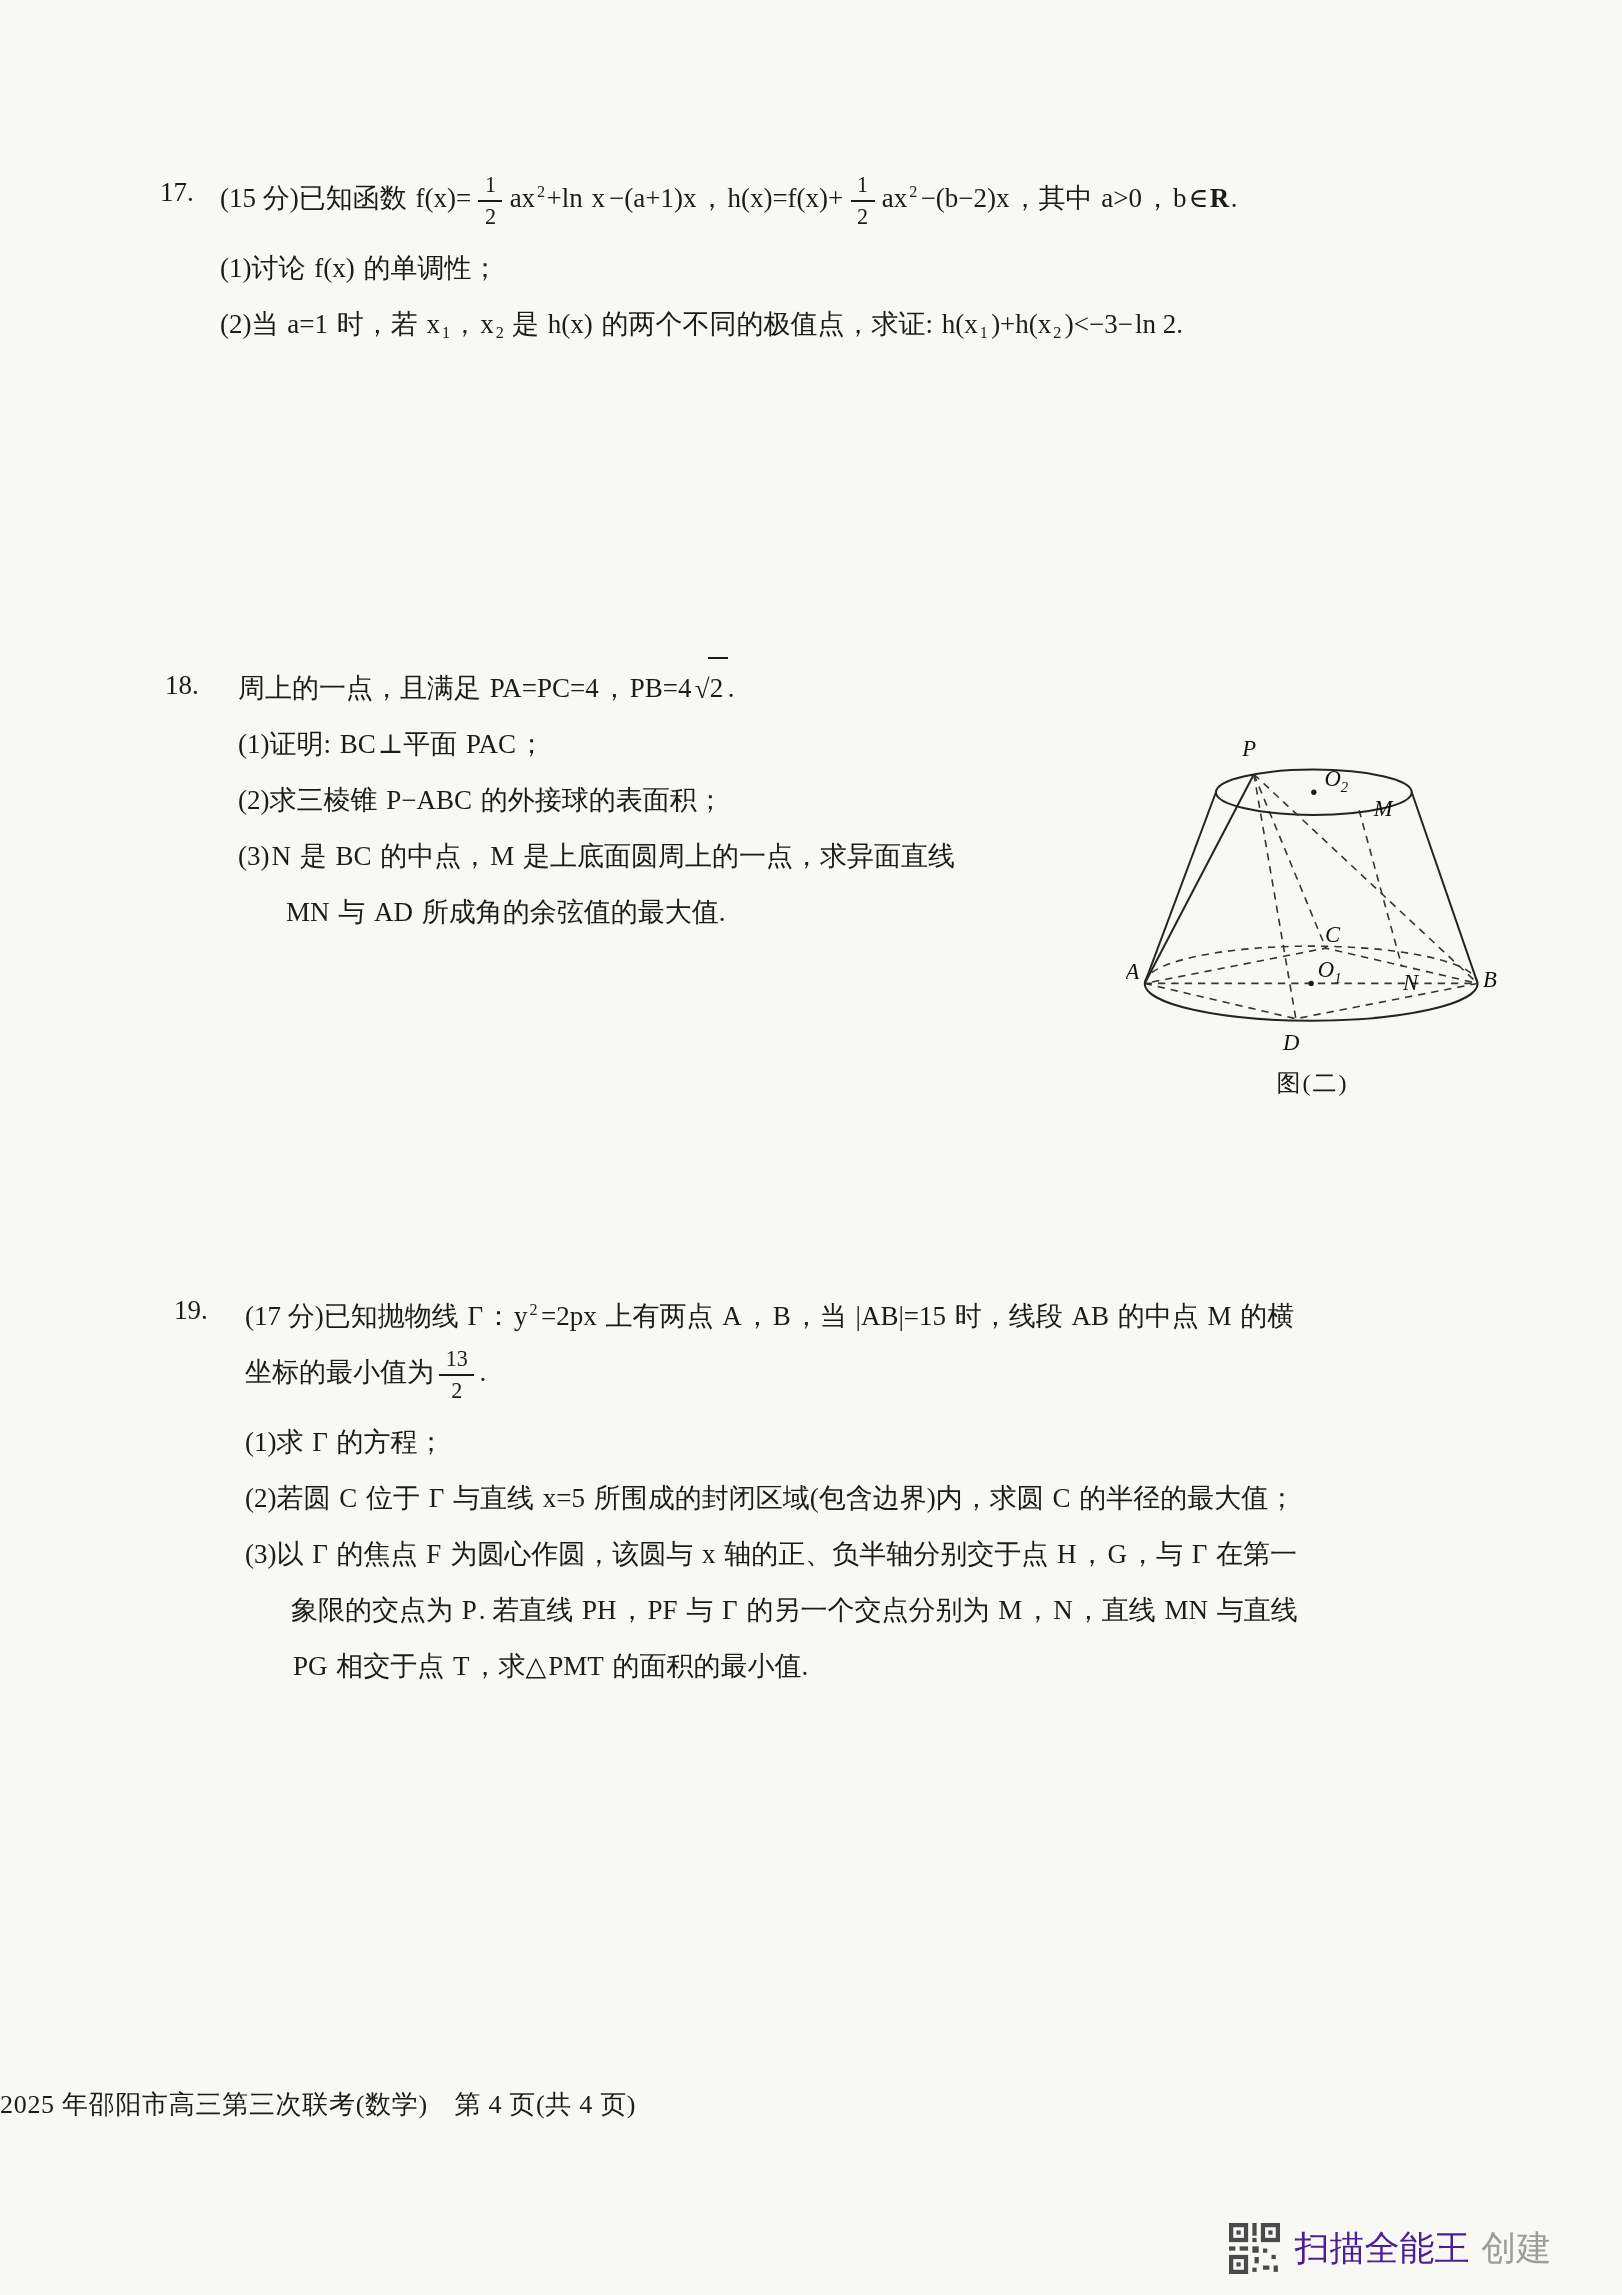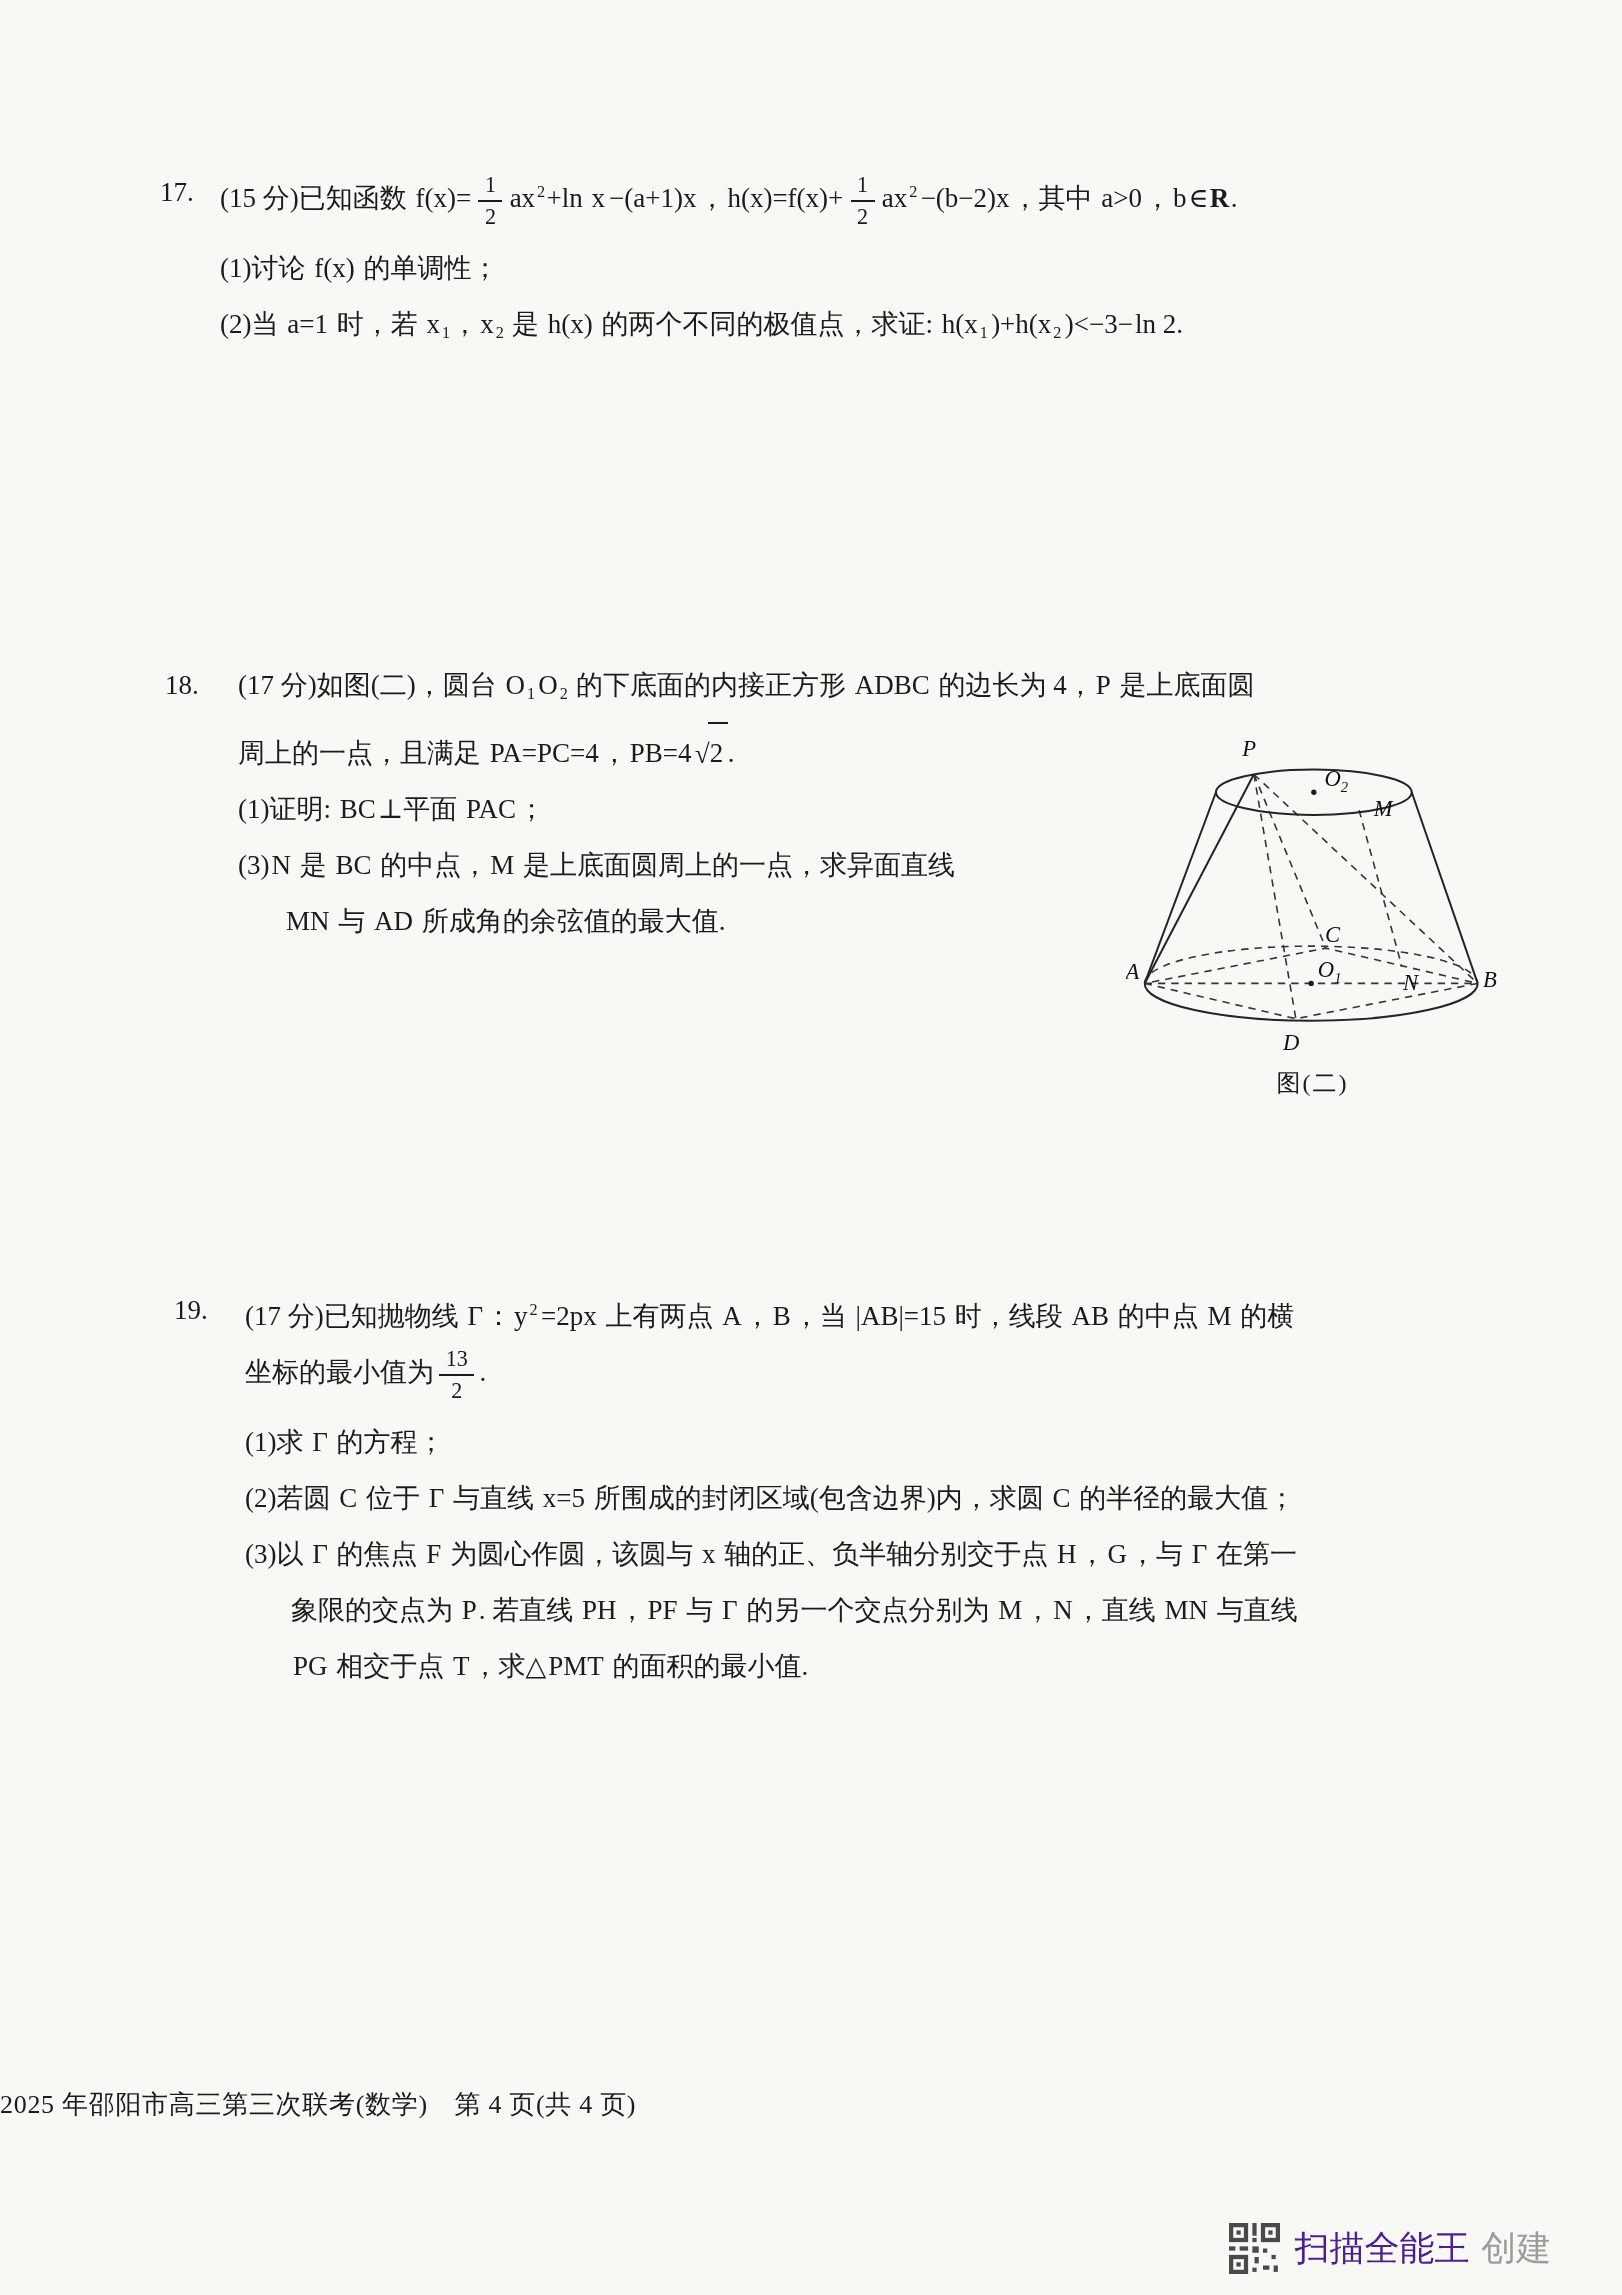--- a/index.html
+++ b/index.html
@@ -59,23 +59,23 @@
     <div class="pbody">
       <div class="pline"><span class="t-c">(15 分)已知函数 </span><span class="t-m">f(x)=</span><span class="frac"><span class="fn">1</span><span class="fd">2</span></span><span class="t-m">ax</span><span class="t-sup">2</span><span class="t-c">+ln </span><span class="t-m">x</span><span class="t-m">−(a+1)x</span><span class="t-c">，</span><span class="t-m">h(x)=f(x)+</span><span class="frac"><span class="fn">1</span><span class="fd">2</span></span><span class="t-m">ax</span><span class="t-sup">2</span><span class="t-m">−(b−2)x</span><span class="t-c">，其中 </span><span class="t-m">a&gt;0</span><span class="t-c">，</span><span class="t-m">b</span><span class="t-c">∈</span><span class="t-bd">R</span><span class="t-c">.</span></div>
       <div class="pline gap-top"><span class="t-c">(1)讨论 </span><span class="t-m">f(x)</span><span class="t-c"> 的单调性；</span></div>
       <div class="pline"><span class="t-c">(2)当 </span><span class="t-m">a=1</span><span class="t-c"> 时，若 </span><span class="t-m">x</span><span class="t-sub">1</span><span class="t-c">，</span><span class="t-m">x</span><span class="t-sub">2</span><span class="t-c"> 是 </span><span class="t-m">h(x)</span><span class="t-c"> 的两个不同的极值点，求证: </span><span class="t-m">h(x</span><span class="t-sub">1</span><span class="t-m">)+h(x</span><span class="t-sub">2</span><span class="t-m">)&lt;−3−</span><span class="t-c">ln 2.</span></div>
     </div>
   </section>
 
   <section class="problem" id="p18">
     <div class="pnum">18.</div>
     <div class="pbody">
-      <div class="pline"><span class="t-c">(17 分)如图(二)，圆台 </span><span class="t-m">O</span><span class="t-sub">1</span><span class="t-m">O</span><span class="t-sub">2</span><span class="t-c"> 的下底面的内接正方形 </span><span class="t-m">ADBC</span><span class="t-c"> 的边长为 4，</span><span class="t-m">P</span><span class="t-c"> 是上底面圆</span></div>
       <div class="pline"><span class="t-c">周上的一点，且满足 </span><span class="t-m">PA=PC=4</span><span class="t-c">，</span><span class="t-m">PB=4</span><span class="sqrt"><span class="rsign">√</span><span class="rad">2</span></span><span class="t-c">.</span></div>
       <div class="pline"><span class="t-c">(1)证明: </span><span class="t-m">BC</span><span class="t-c">⊥平面 </span><span class="t-m">PAC</span><span class="t-c">；</span></div>
+      <div class="pline"><span class="t-c">(2)求三棱锥 </span><span class="t-m">P−ABC</span><span class="t-c"> 的外接球的表面积；</span></div>
       <div class="pline"><span class="t-c">(3)</span><span class="t-m">N</span><span class="t-c"> 是 </span><span class="t-m">BC</span><span class="t-c"> 的中点，</span><span class="t-m">M</span><span class="t-c"> 是上底面圆周上的一点，求异面直线</span></div>
       <div class="pline indent"><span class="t-m">MN</span><span class="t-c"> 与 </span><span class="t-m">AD</span><span class="t-c"> 所成角的余弦值的最大值.</span></div>
     </div>
   </section>
 
   <figure class="fig">
     <svg viewBox="0 0 560 520" xmlns="http://www.w3.org/2000/svg">
       <g>
         <path class="dash" d="M 28 400 A 250 56 0 0 1 528 400"></path>
         <path class="dash" d="M 28 400 L 255 453 L 528 400 L 300 347 Z"></path>

